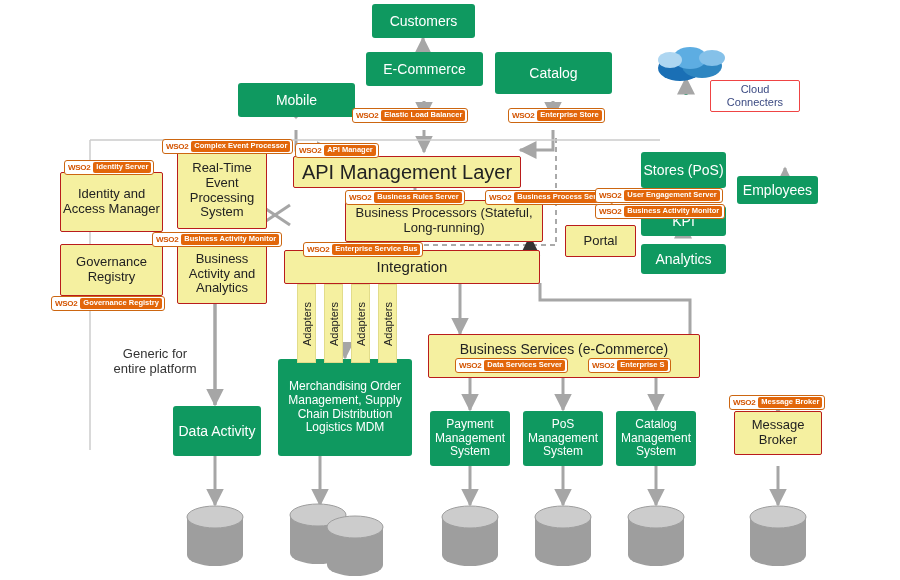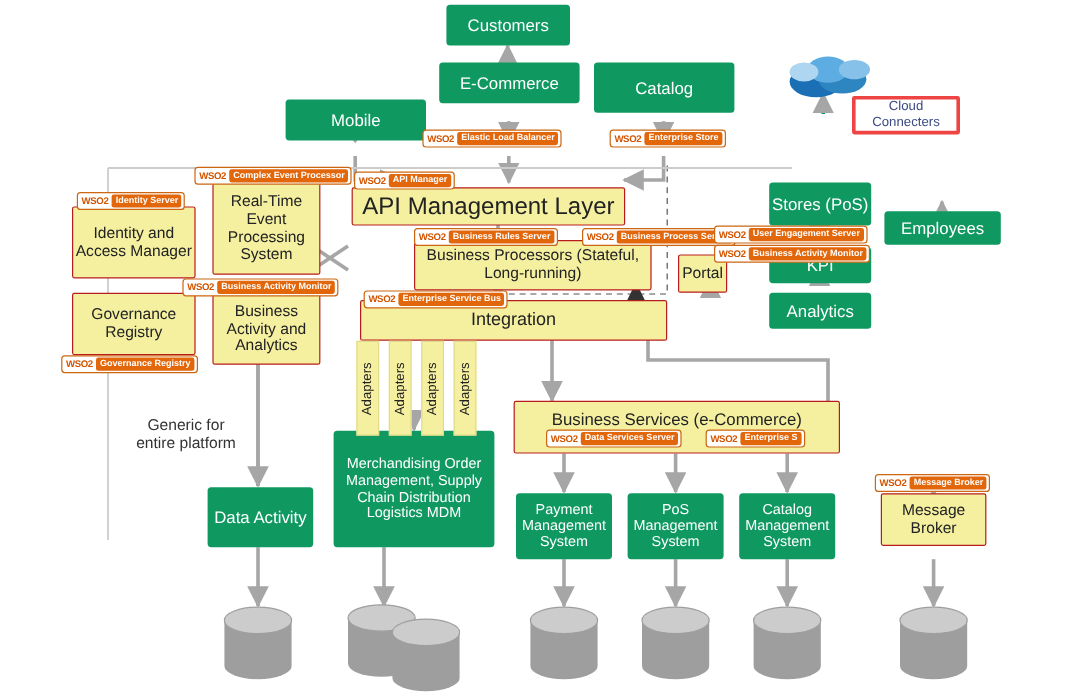--- a/index.html
+++ b/index.html
@@ -78,21 +78,21 @@
     writing-mode:vertical-rl;
     transform:rotate(180deg);
     display:flex;align-items:center;justify-content:center;
     z-index:4;
     box-sizing:border-box;
   }
   .cyl{position:absolute;z-index:2;}
   .cloud{position:absolute;z-index:4;}
   .cloudbox{
     position:absolute;
-    border:3px solid #ef4444;
+    border:1px solid #ef4444;
     background:#ffffff;
     color:#3b4a82;
     font-size:11px;
     display:flex;align-items:center;justify-content:center;
     text-align:center;
     line-height:1.15;
     border-radius:2px;
     z-index:5;
     box-sizing:border-box;
   }
@@ -172,21 +172,21 @@
   </div>
 <div class="node green" style="left:366px;top:52px;width:117px;height:34px;">
     <span>E-Commerce</span>
   </div>
 <div class="node green" style="left:495px;top:52px;width:117px;height:42px;">
     <span>Catalog</span>
   </div>
 <div class="node green" style="left:641px;top:152px;width:85px;height:36px;">
     <span>Stores (PoS)</span>
   </div>
-<div class="node green" style="left:737px;top:176px;width:97px;height:28px;">
+<div class="node green" style="left:737px;top:176px;width:81px;height:28px;">
     <span>Employees</span>
   </div>
 <div class="node green" style="left:641px;top:206px;width:85px;height:30px;">
     <span>KPI</span>
   </div>
 <div class="node green" style="left:641px;top:244px;width:85px;height:30px;">
     <span>Analytics</span>
   </div>
 <div class="node green" style="left:173px;top:406px;width:88px;height:50px;">
     <span>Data Activity</span>
@@ -215,24 +215,24 @@
   </div>
 <div class="node yellow" style="left:345px;top:200px;width:198px;height:42px;">
     <span>Business Processors (Stateful, Long-running)</span>
   </div>
 <div class="node yellow" style="left:60px;top:244px;width:103px;height:52px;">
     <span>Governance Registry</span>
   </div>
 <div class="node yellow" style="left:177px;top:244px;width:90px;height:60px;">
     <span>Business Activity and Analytics</span>
   </div>
-<div class="node yellow" style="left:300px;top:250px;width:256px;height:34px;font-size:15px;">
+<div class="node yellow" style="left:284px;top:250px;width:256px;height:34px;font-size:15px;">
     <span>Integration</span>
   </div>
-<div class="node yellow" style="left:565px;top:212px;width:41px;height:32px;">
+<div class="node yellow" style="left:565px;top:225px;width:71px;height:32px;">
     <span>Portal</span>
   </div>
 <div class="node yellow" style="left:428px;top:334px;width:272px;height:44px;font-size:14px;align-items:flex-start;padding-top:6px;">
     <span>Business Services (e-Commerce)</span>
   </div>
 <div class="node yellow" style="left:734px;top:411px;width:88px;height:44px;">
     <span>Message Broker</span>
   </div>
 
 <div class="node plain" style="left:110px;top:342px;width:90px;height:40px;">

